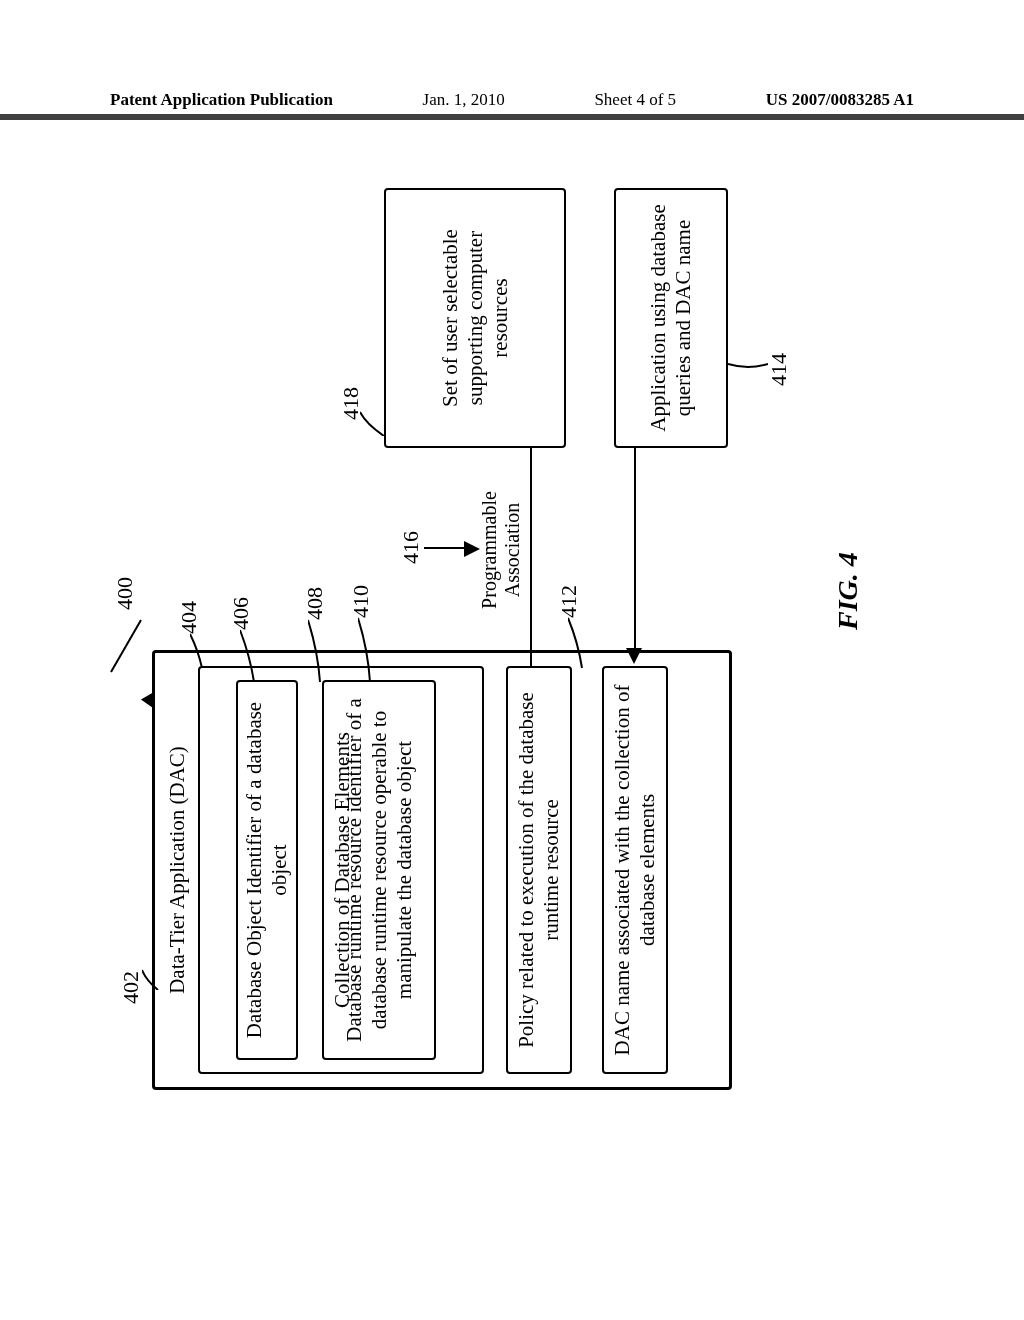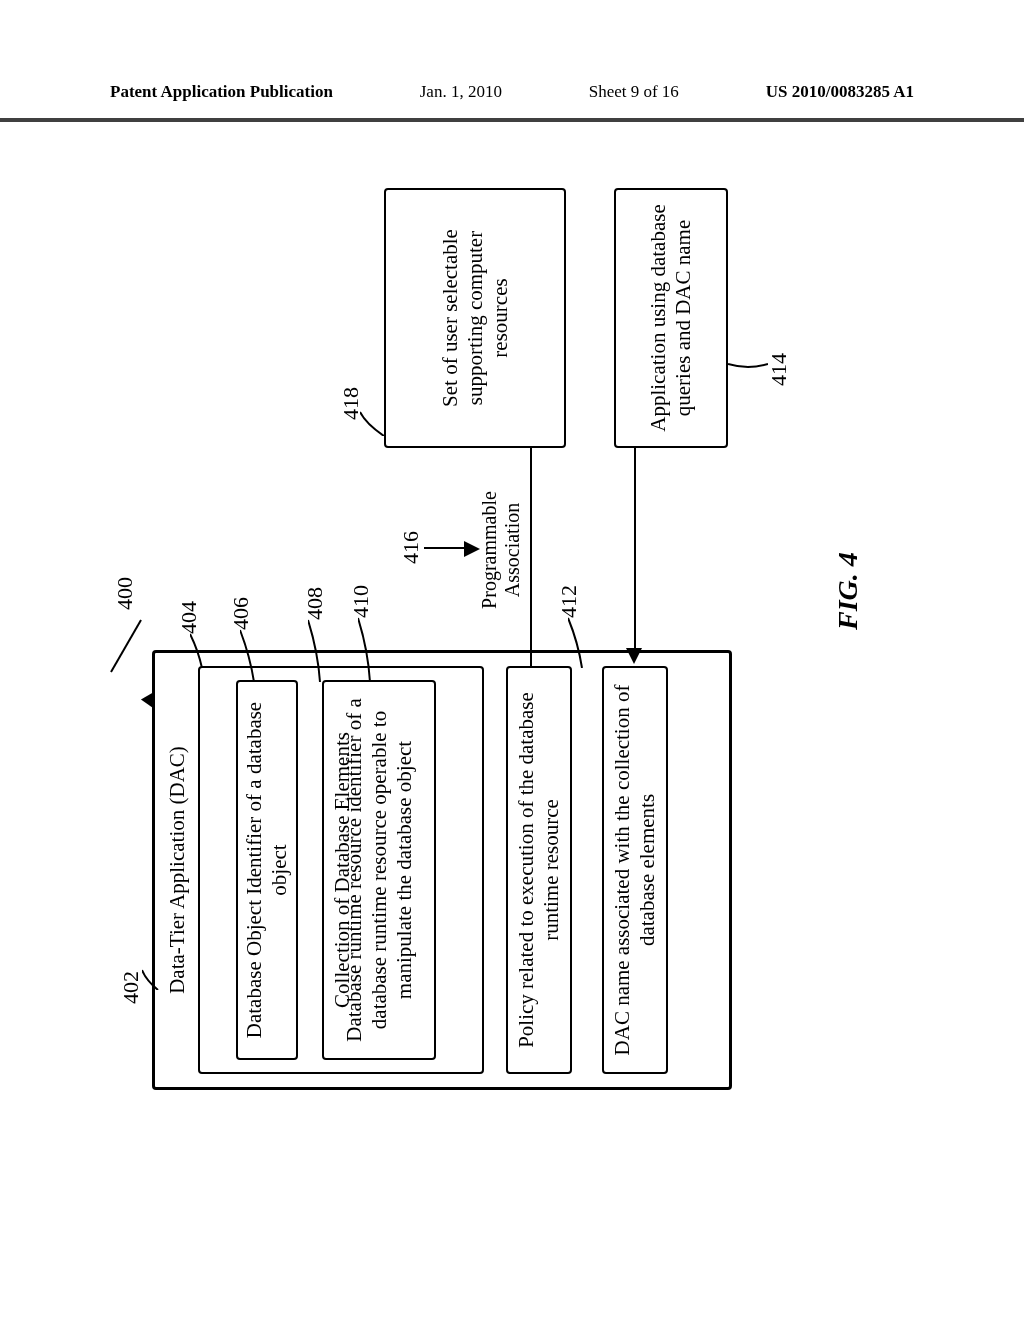--- a/index.html
+++ b/index.html
@@ -6,25 +6,25 @@
   body {
     width: 1024px;
     height: 1320px;
     background: #fff;
     font-family: "Times New Roman", Times, serif;
     position: relative;
     color: #000;
   }
   .header {
     position: absolute;
-    top: 82px;
+    top: 90px;
     left: 0;
     width: 100%;
-    border-bottom: 4px solid #404040;
-    padding-bottom: 16px;
+    border-bottom: 6px solid #404040;
+    padding-bottom: 4px;
   }
   .header-row {
     display: flex;
     justify-content: space-between;
     font-size: 17px;
     padding: 0 110px 0 110px;
   }
   .header .pap { font-weight: bold; }
   .header .date {}
   .header .pub { font-weight: bold; }
@@ -106,22 +106,22 @@
     font-size: 28px;
   }
 </style>
 </head>
 <body>
 
 <div class="header">
   <div class="header-row">
     <span class="pap">Patent Application Publication</span>
     <span class="date">Jan. 1, 2010</span>
-    <span class="date">Sheet 9 of 16</span>
-    <span class="pub">US 2010/0083285 A1</span>
+    <span class="date">Sheet 4 of 5</span>
+    <span class="pub">US 2007/0083285 A1</span>
   </div>
 </div>
 
 <div class="figure-area">
   <div class="rotwrap">
 
     <div class="ref" style="left:510px; top:0px;">400</div>
     <div class="line-h" style="left:440px; top:28px; width:60px; transform: rotate(30deg); transform-origin: right center;"></div>
     <div class="arrow-diag" style="left:424px; top:28px; transform: rotate(150deg);"></div>
 

